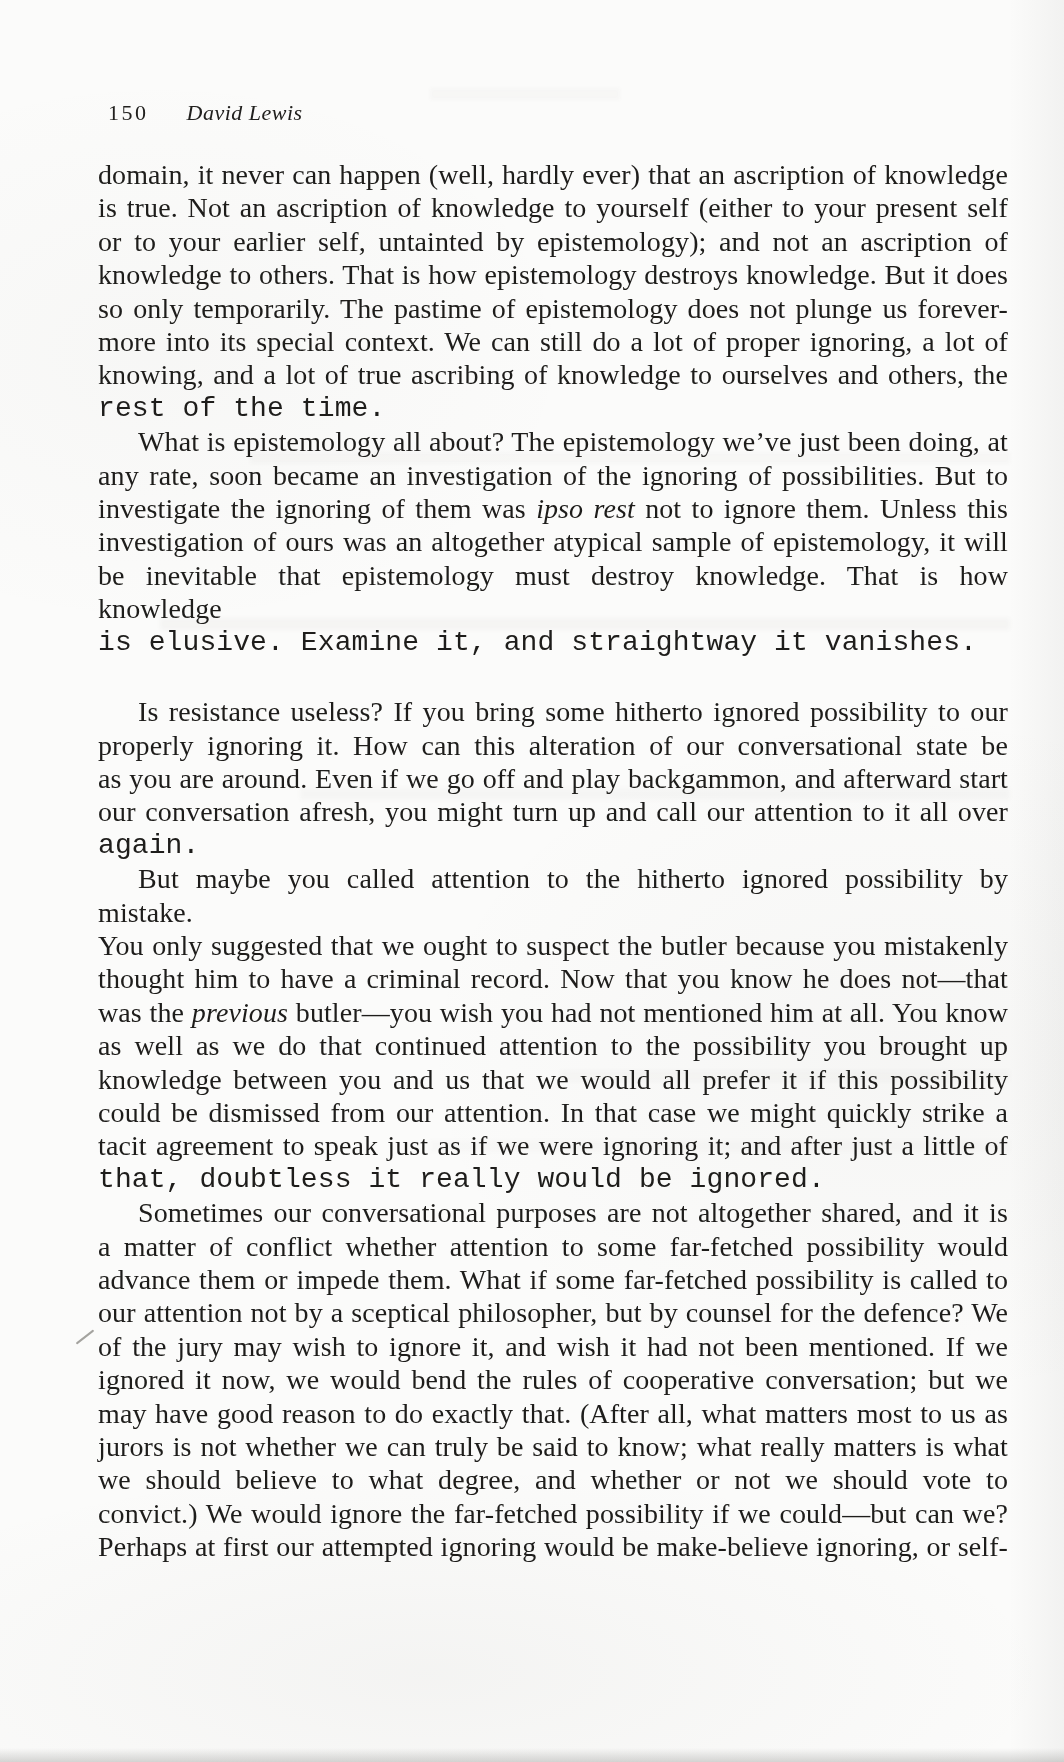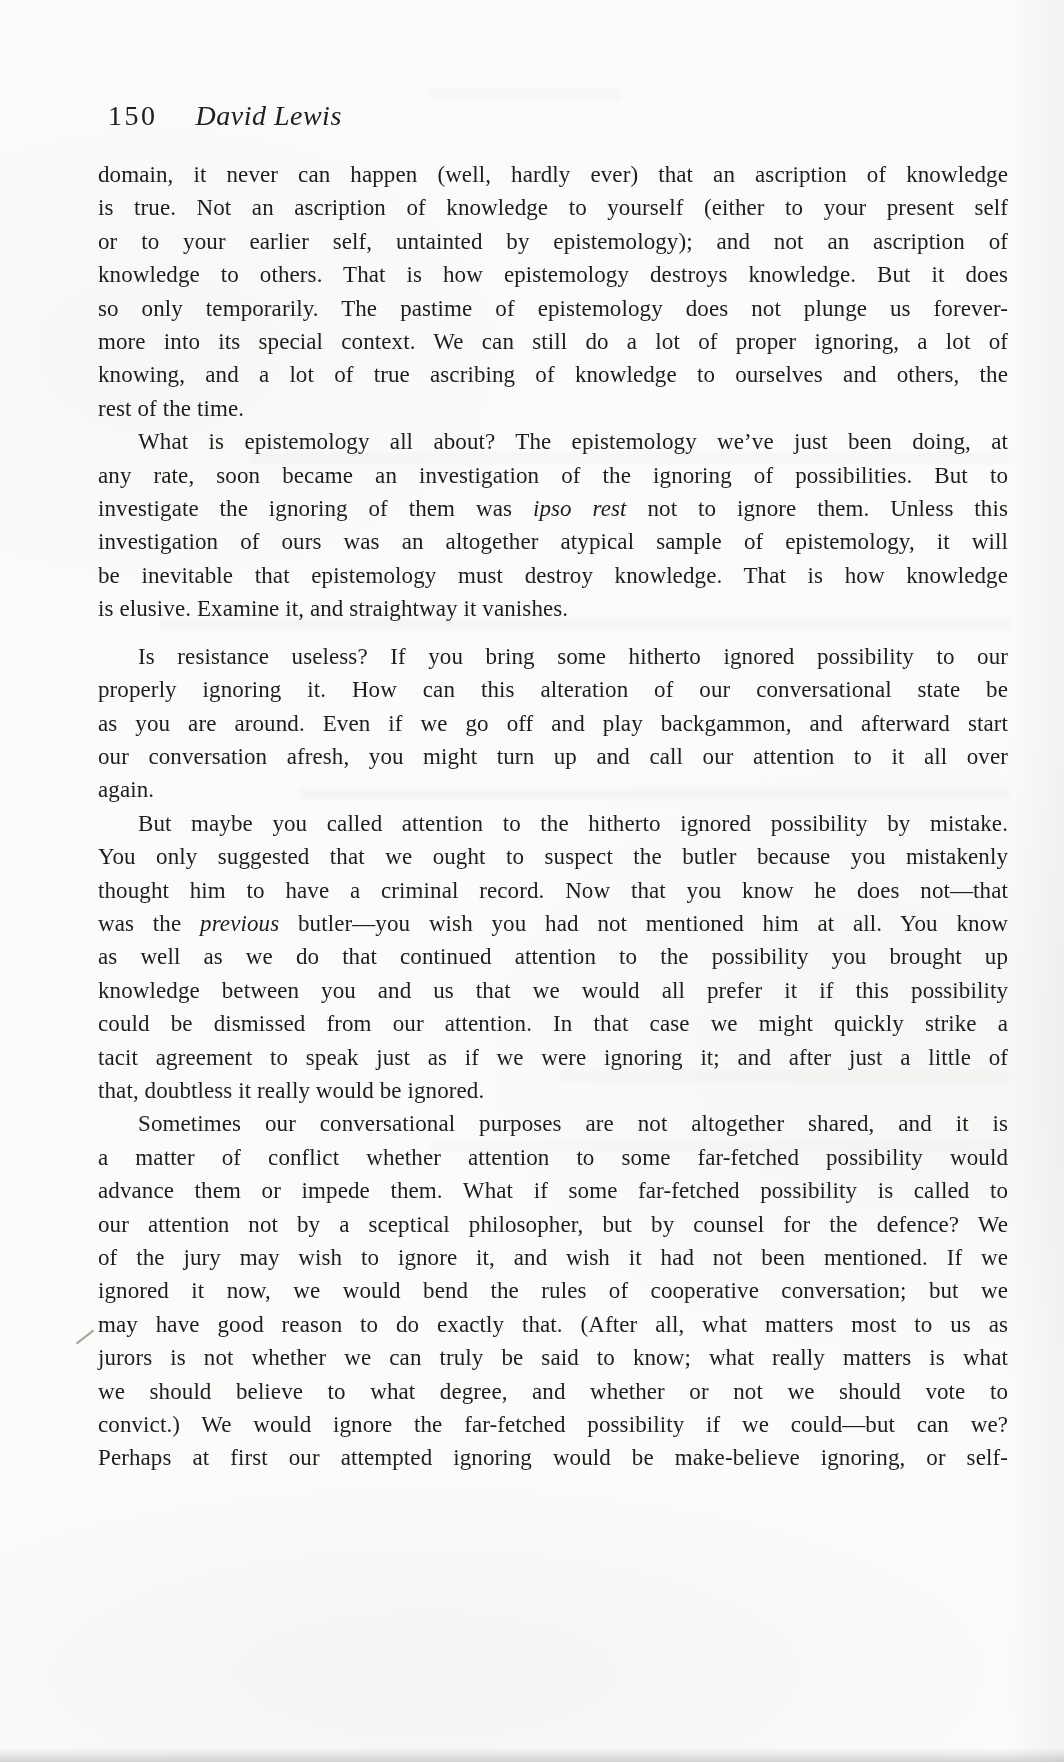--- a/index.html
+++ b/index.html
@@ -21,50 +21,50 @@
   }
   .page {
     position: absolute;
     inset: 0;
   }
   
   .running-header {
     position: absolute;
     left: 108px;
     top: 100px;
-    font-size: 28px;
+    font-size: 22px;
     color: #21201e;
     white-space: nowrap;
   }
   .pagenum {
     letter-spacing: 2.5px;
   }
   .runhead {
     margin-left: 38px;
     font-style: italic;
     letter-spacing: 0.5px;
   }
   
   .text-block {
     position: absolute;
     left: 98px;
     top: 158px;
     width: 910px;
-    font-size: 23px;
+    font-size: 28px;
     line-height: 33.4px;
     color: #1e1d1b;
     letter-spacing: 0.1px;
   }
   .para { margin: 0; }
-  .para.gap-before { margin-top: 14px; }
+  .para.gap-before { margin-top: 36px; }
   .line {
     text-align: justify;
     text-align-last: justify;
   }
-  .line.para-end { text-align-last: left; }
+  .line.para-end { text-align-last: left; font-family: Liberation Mono, monospace; }
   .line.indent { text-indent: 40px; }
   .it { font-style: italic; }
   
   .smudge {
     position: absolute;
     pointer-events: none;
     filter: blur(2px);
     background: repeating-linear-gradient(
       to bottom,
       rgba(105,102,95,0.10) 0px, rgba(105,102,95,0.10) 12px,

